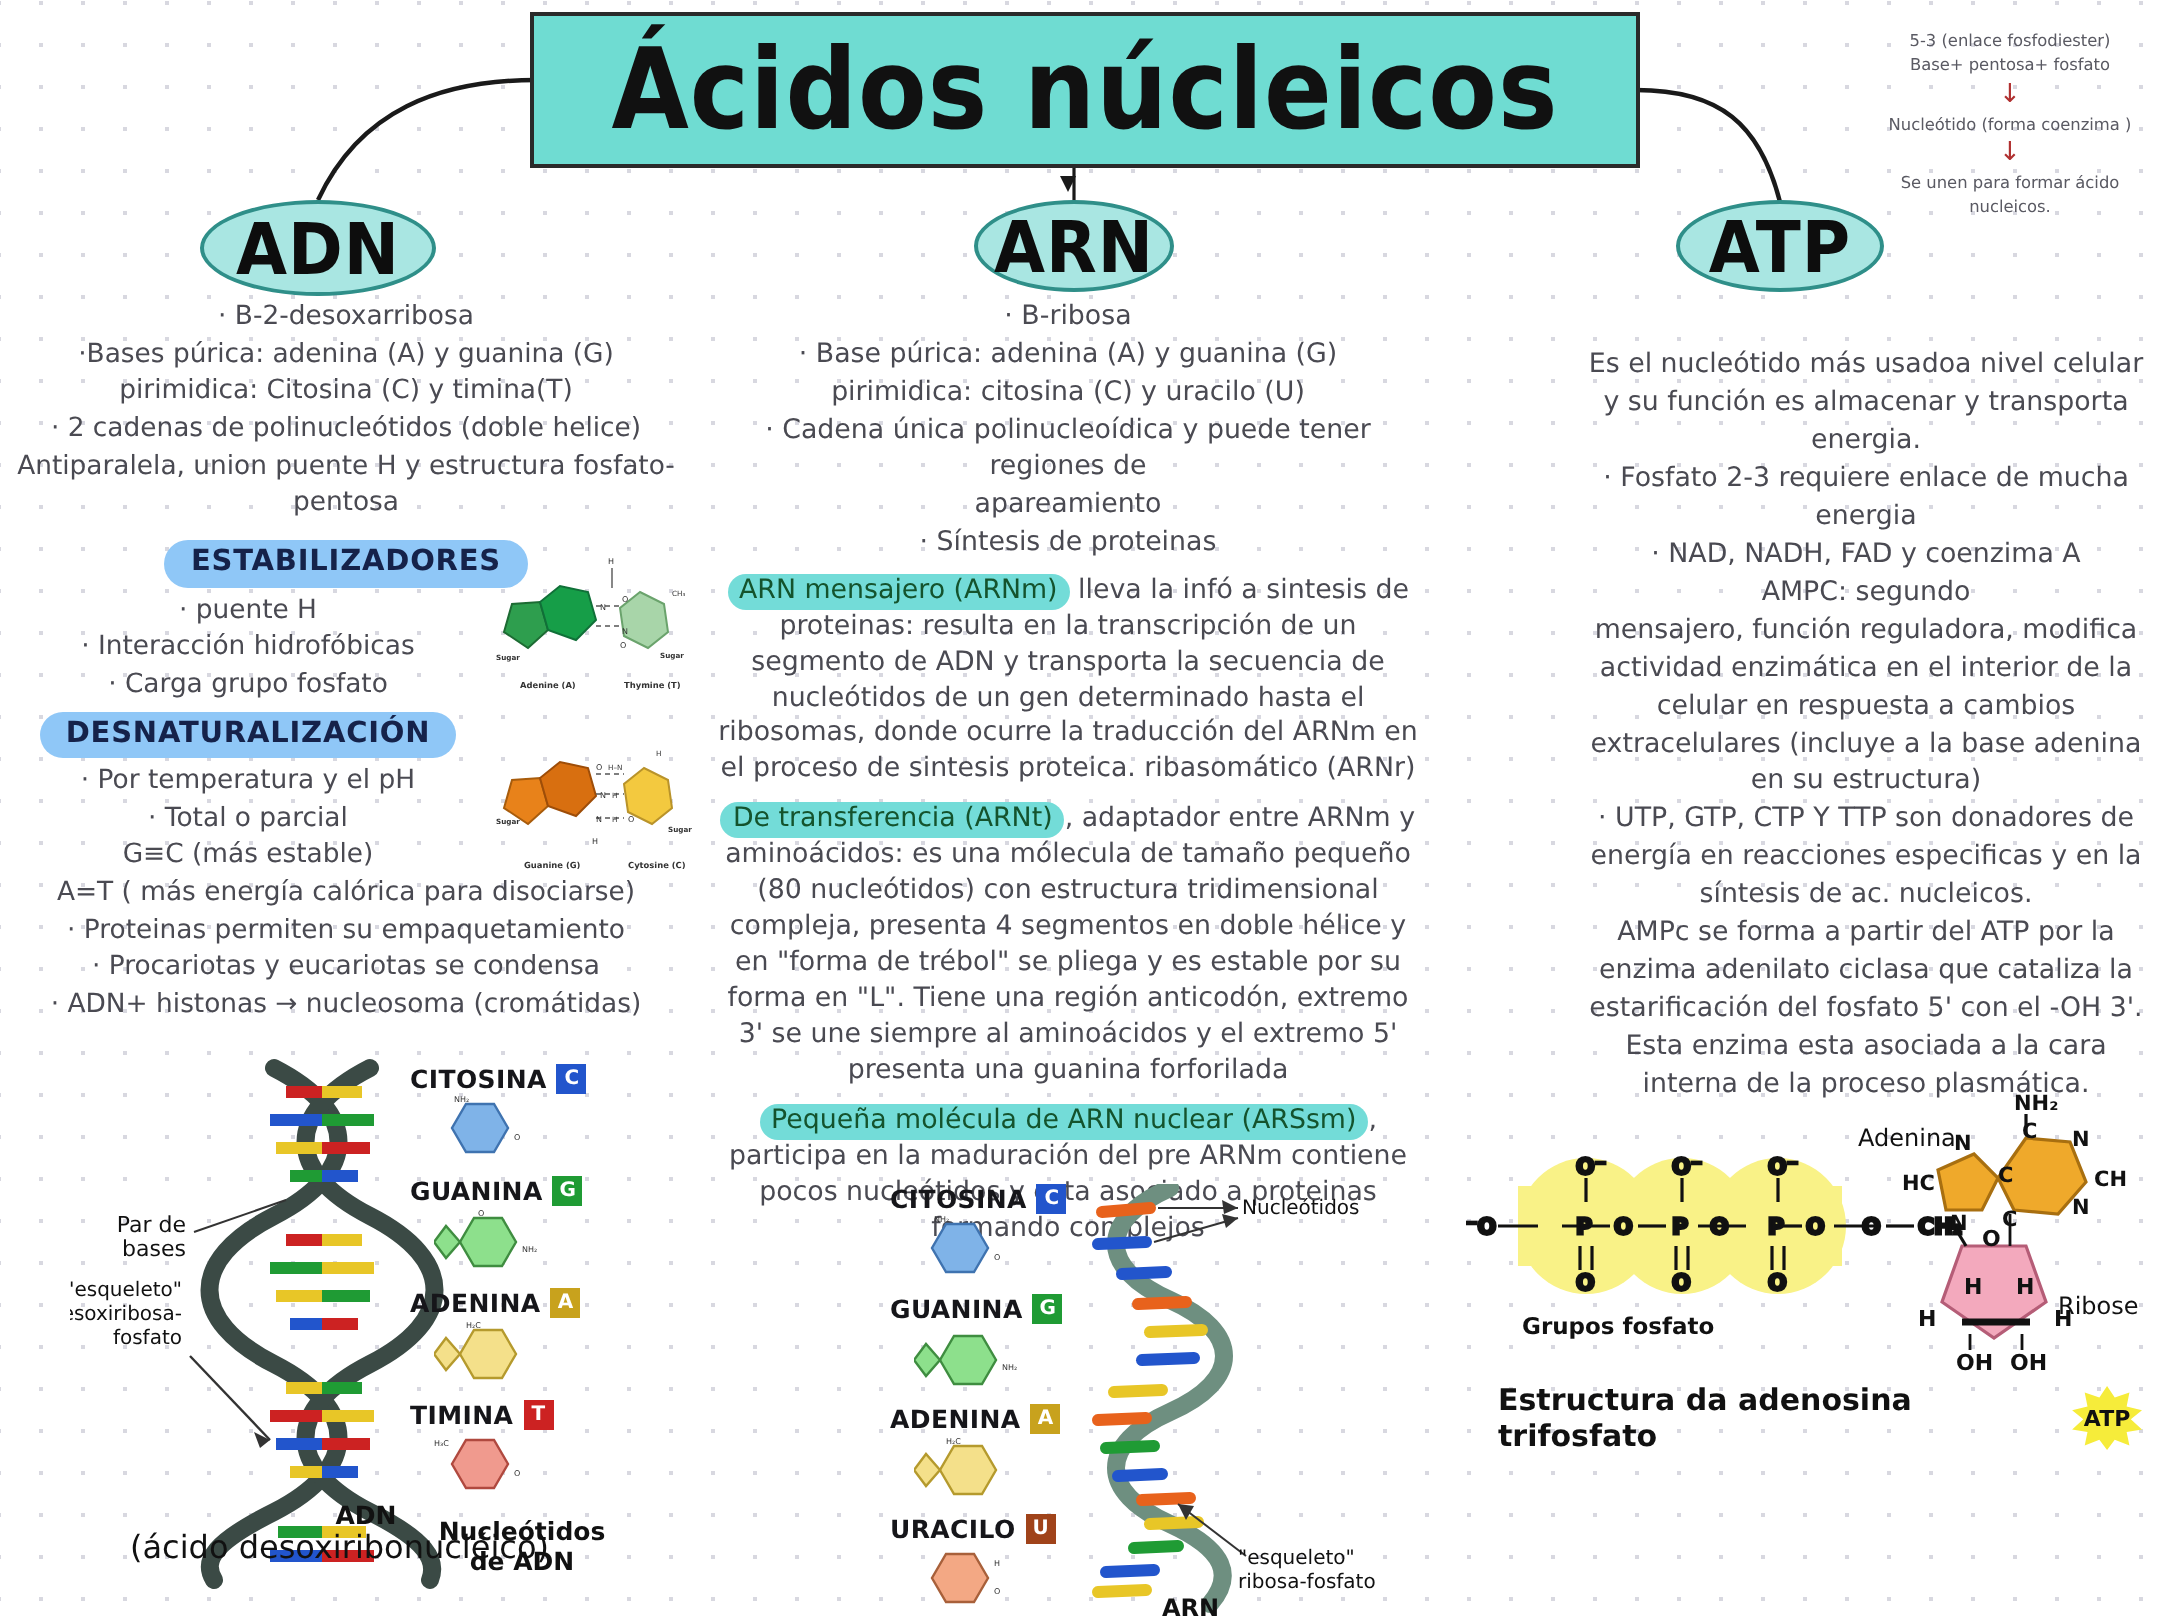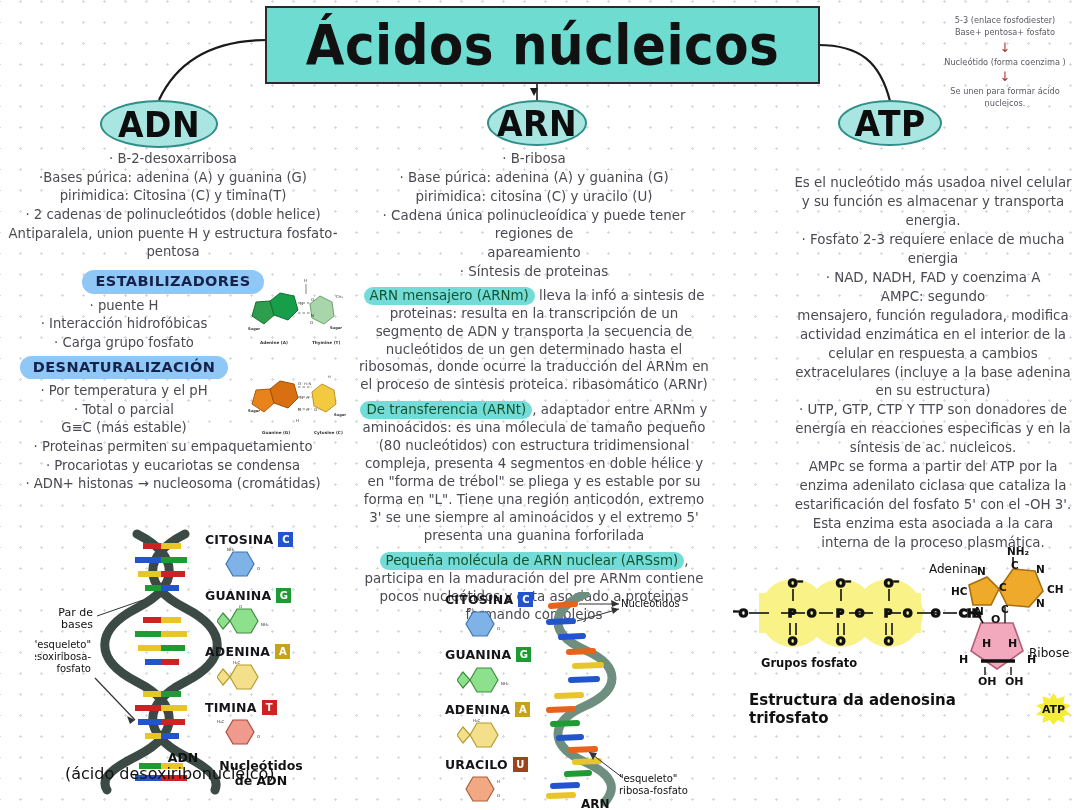--- a/index.html
+++ b/index.html
@@ -178,20 +178,21 @@
     </div>
 
     <div class="pill-wrap" style="width:232px;margin-top:4px">
       <span class="pill">DESNATURALIZACIÓN</span>
     </div>
     <div style="width:232px">
       <p>· Por temperatura y el pH</p>
       <p>· Total o parcial</p>
       <p>G≡C (más estable)</p>
     </div>
+    <p style="margin-top:1px">A=T ( más energía calórica para disociarse)</p>
     <p>· Proteinas permiten su empaquetamiento</p>
     <p>· Procariotas y eucariotas se condensa</p>
     <p>· ADN+ histonas → nucleosoma (cromátidas)</p>
   </div>
 
   <div class="abs bp-fig" style="left:248px; top:272px; width:110px; height:80px;">
     <svg width="110" height="80" viewBox="0 0 110 80">
       <polygon points="8,30 4,44 16,52 26,43 22,29" fill="#2e9e4e" stroke="#1d6b33" stroke-width="1"></polygon>
       <polygon points="22,29 26,43 40,48 50,38 46,24 32,21" fill="#169e48" stroke="#107038" stroke-width="1"></polygon>
       <polygon points="72,24 62,32 64,46 76,52 86,44 84,30" fill="#a8d5a9" stroke="#6aa36c" stroke-width="1"></polygon>

